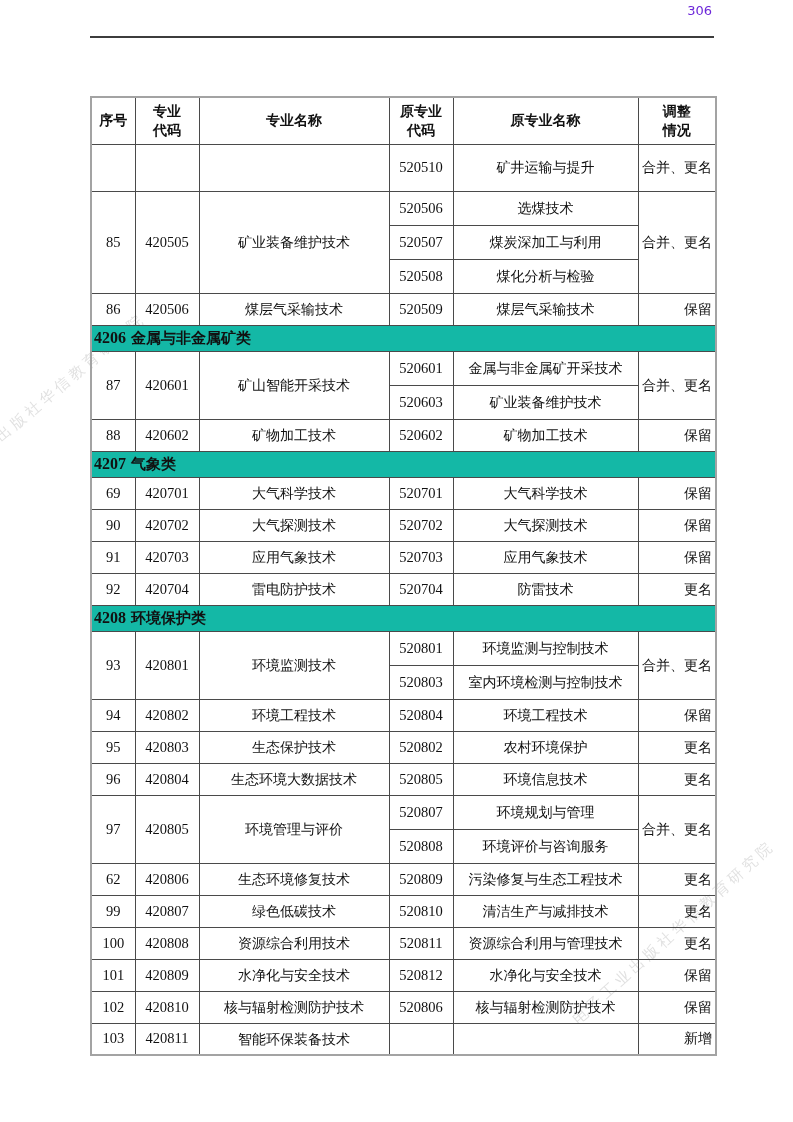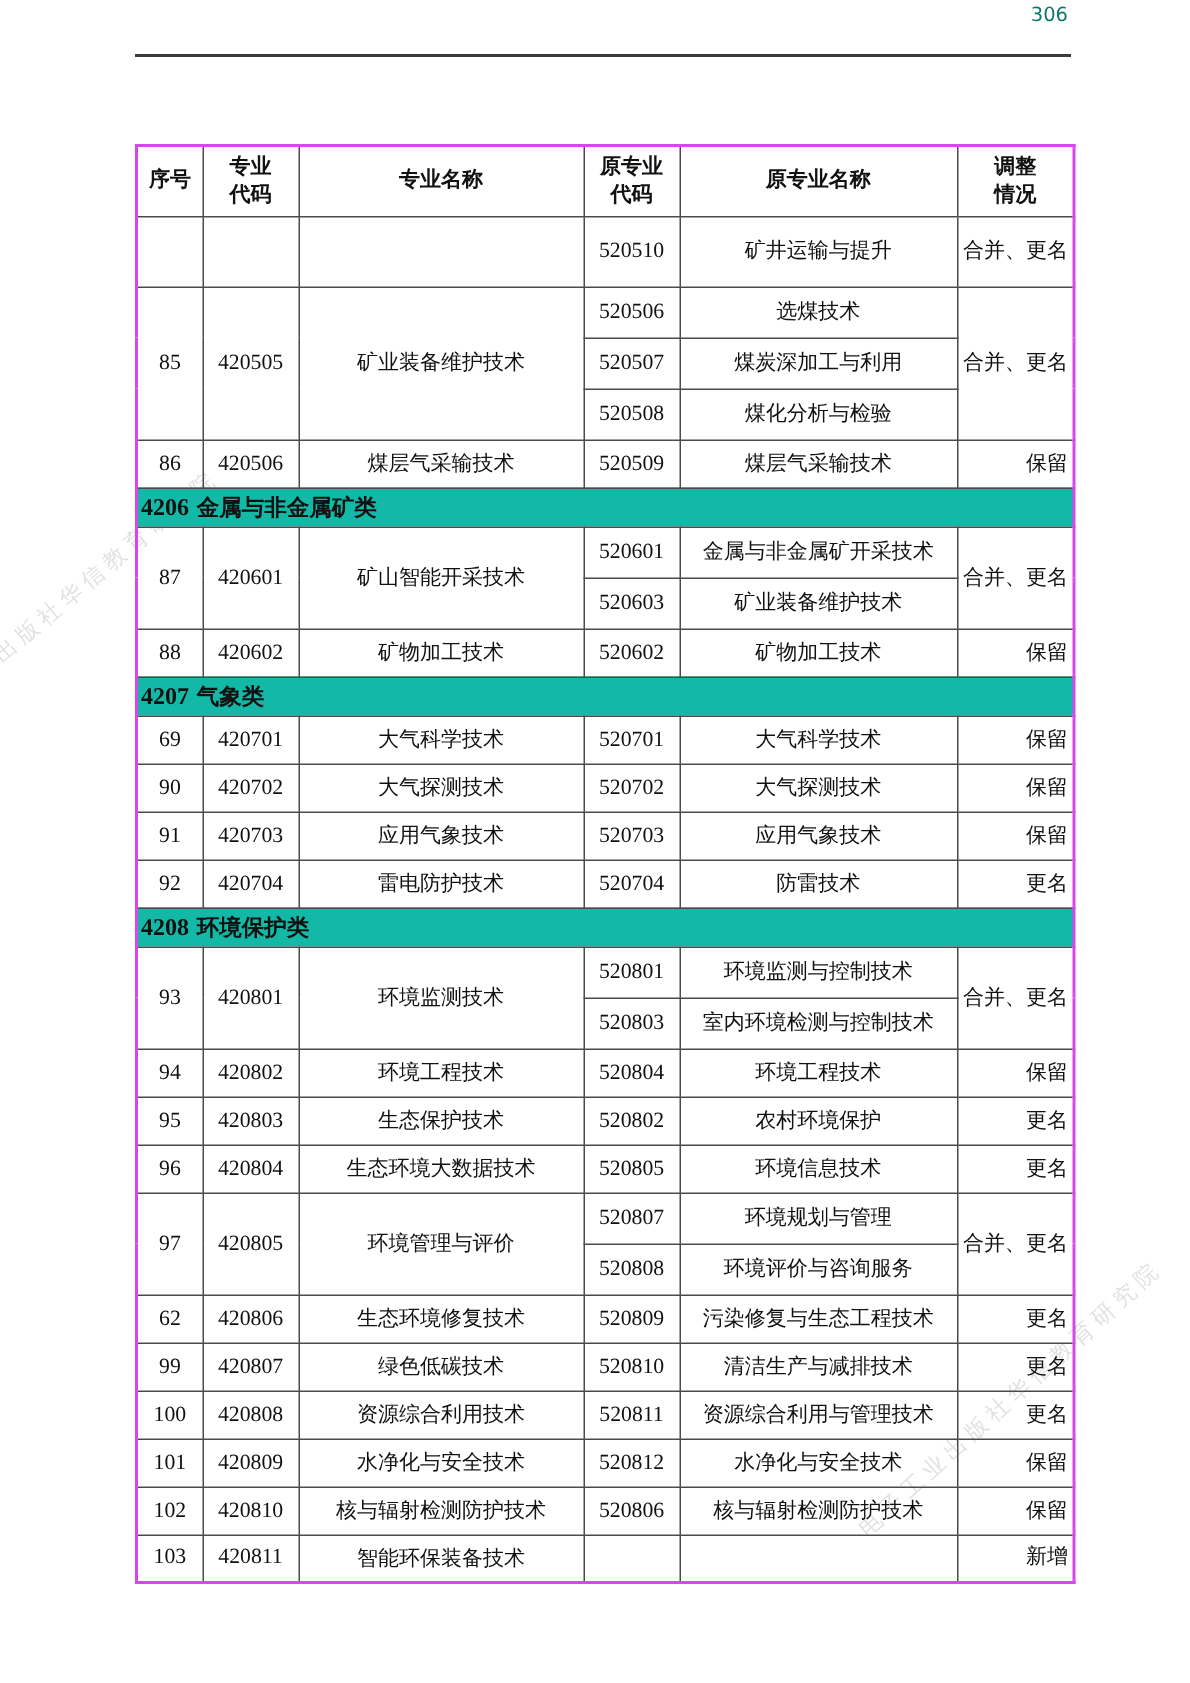--- a/index.html
+++ b/index.html
@@ -7,41 +7,41 @@
   body {
     width: 793px; height: 1122px;
     background: #ffffff;
     position: relative;
     overflow: hidden;
     font-family: "DejaVu Sans", "Liberation Sans", sans-serif;
     color: #111;
   }
   .page-number {
     position: absolute; top: 3px; right: 81px;
-    font-size: 13px; color: #0f766e;
+    font-size: 13px; color: #6d28d9;
   }
   .header-rule {
     position: absolute; top: 36px; left: 90px;
     width: 624px; height: 2px; background: #3c3c3c;
   }
   .watermark {
     position: absolute; z-index: 1;
     color: #c9c9c9; opacity: 0.55;
     font-size: 15px; letter-spacing: 4px;
     white-space: nowrap;
     transform-origin: 0 50%;
   }
   .wm-left  { left: -60px; top: 478px; transform: rotate(-40deg); }
   .wm-right { left: 575px; top: 1012px; transform: rotate(-42deg); }
 
   table.catalog {
     position: absolute; left: 90px; top: 96px;
     width: 625px; z-index: 2;
     border-collapse: collapse; table-layout: fixed;
-    border: 2px solid #d946ef;
+    border: 2px solid #a3a3a3;
   }
   .catalog th, .catalog td {
     border: 1px solid #4a4a4a;
     padding: 0 3px;
     vertical-align: middle;
     background: transparent;
   }
   .catalog th {
     font-weight: bold; font-size: 14px; text-align: center;
     white-space: pre-line; line-height: 1.35;

